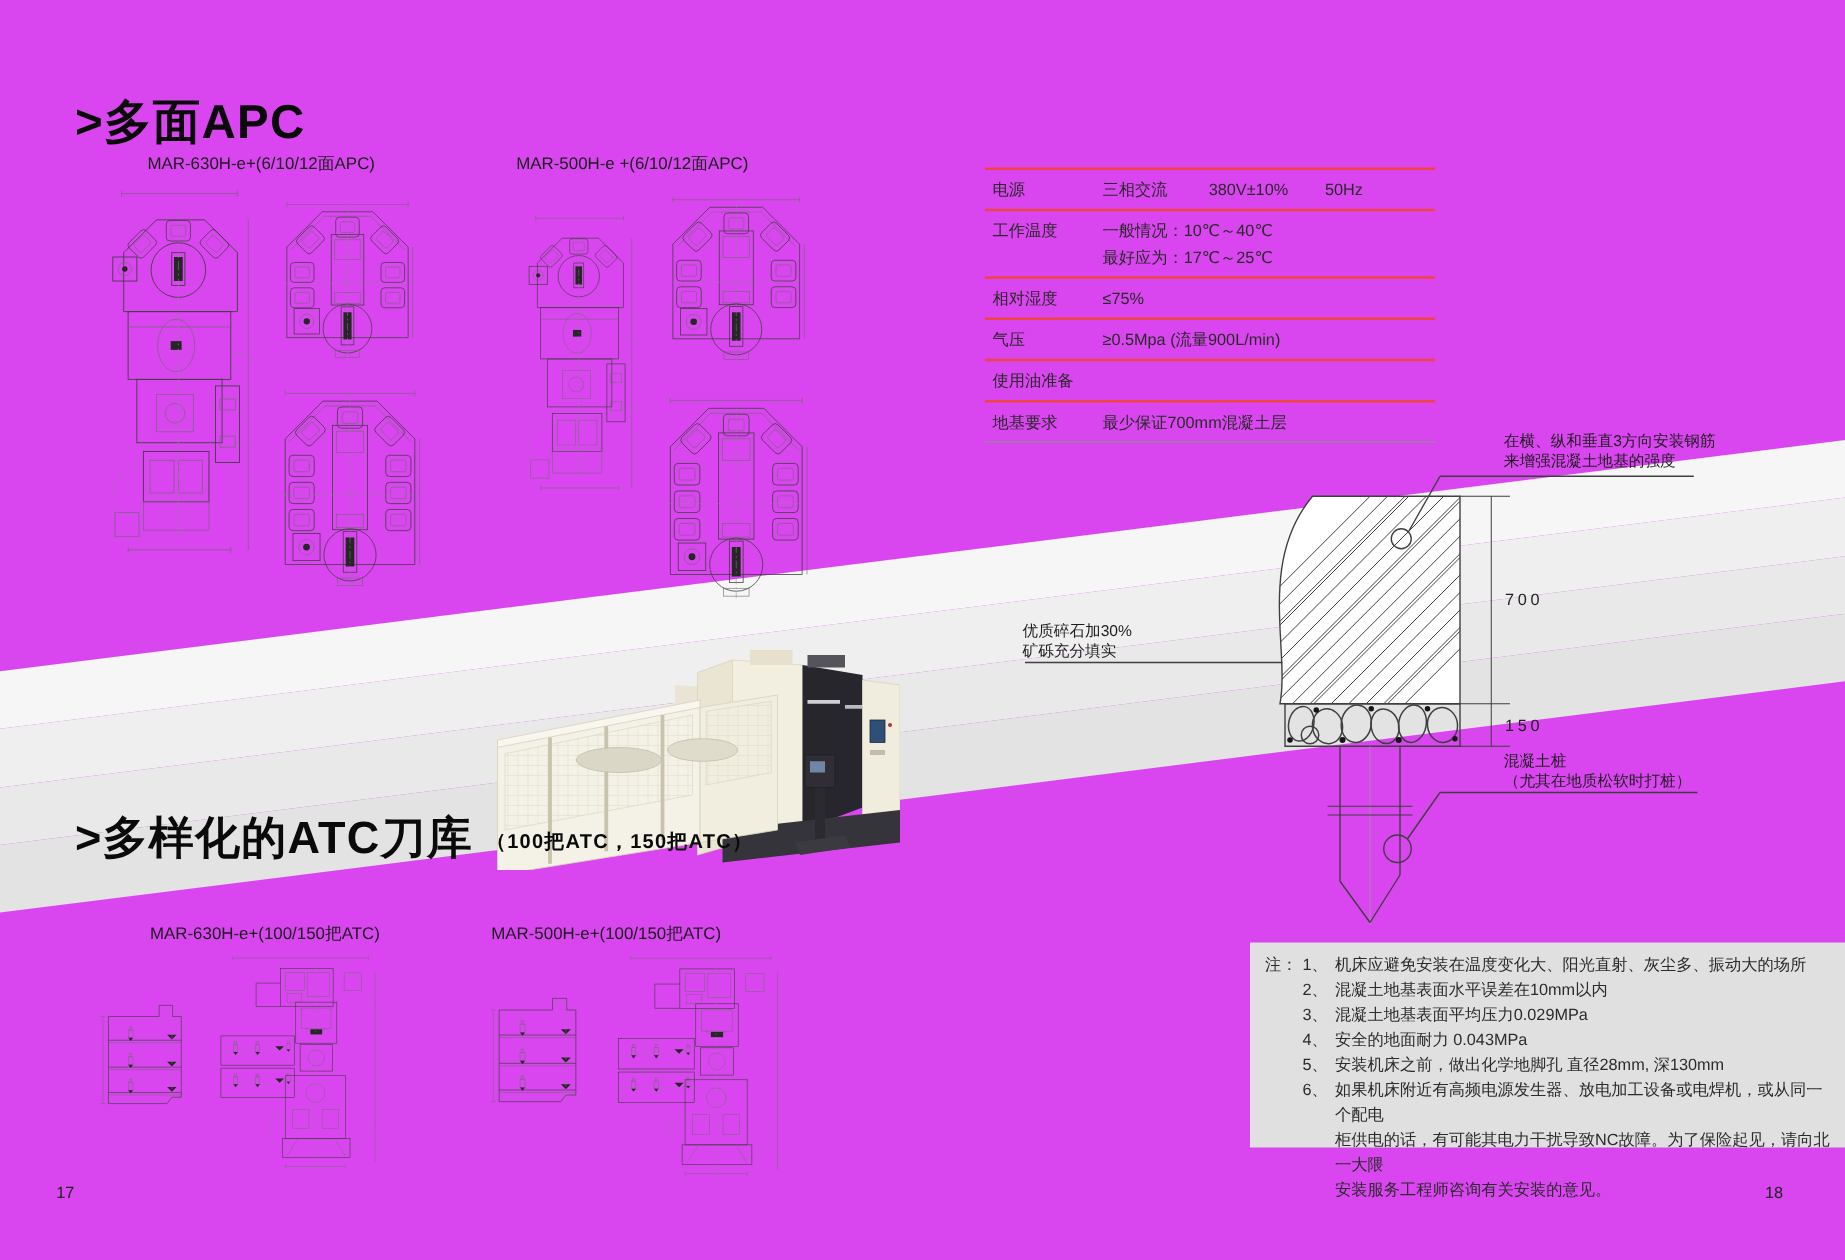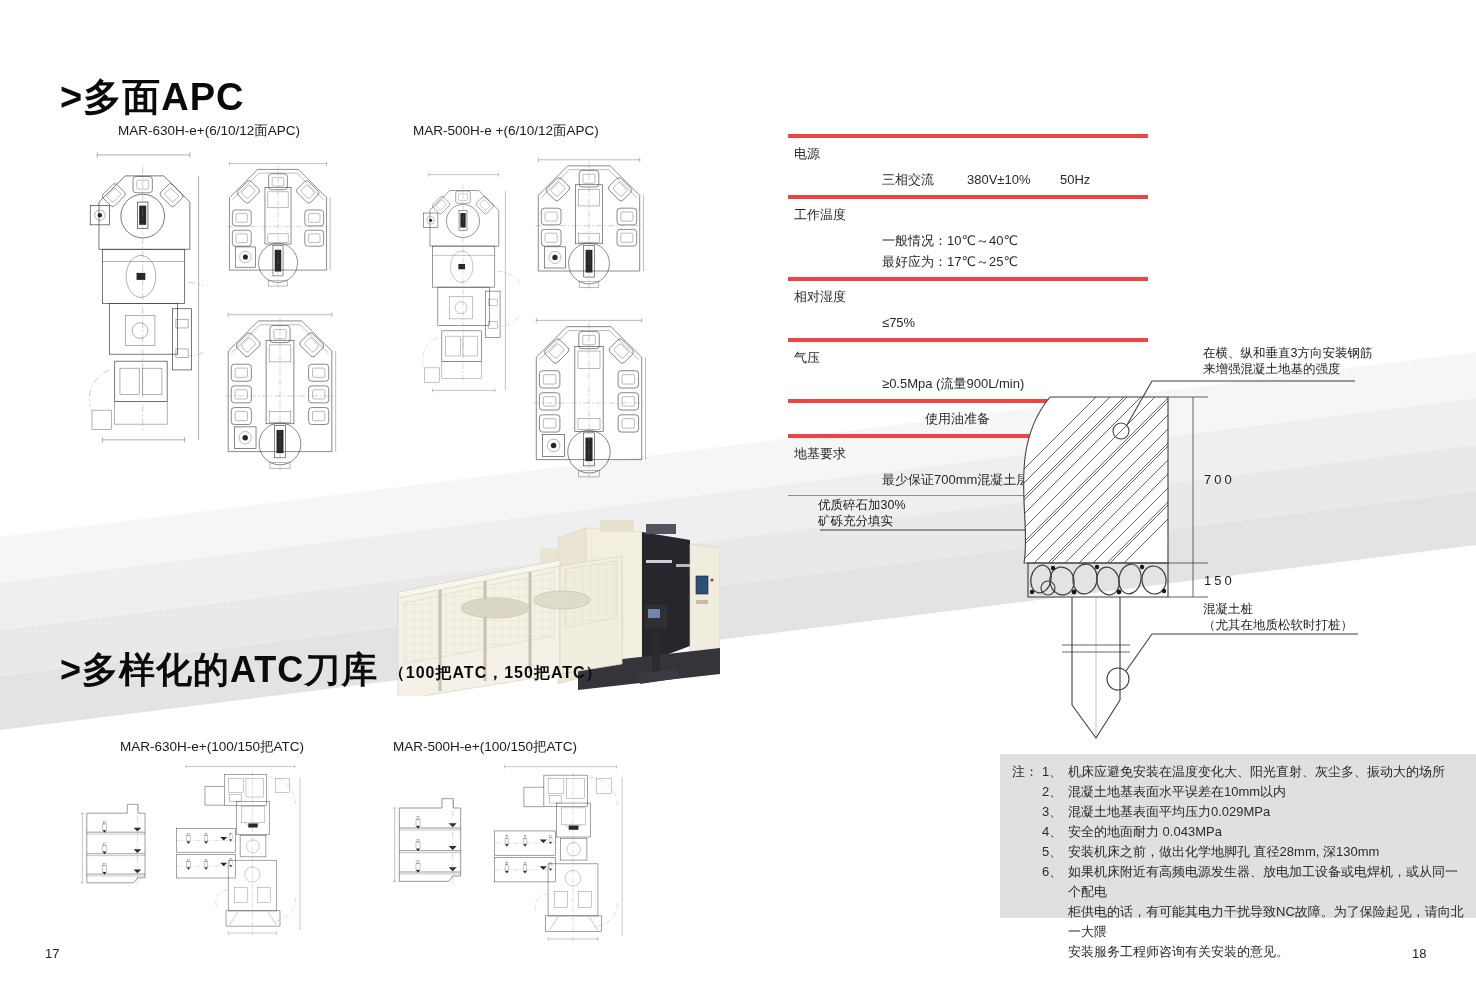--- a/index.html
+++ b/index.html
@@ -1,27 +1,27 @@
 <!DOCTYPE html>
 <html><head>
 <meta charset="utf-8">
 <style>
   html,body{margin:0;padding:0;background:#888;}
-  #page{position:relative;width:1476px;height:1008px;background:#ffffff;overflow:hidden;
+  #page{position:relative;width:1476px;height:1008px;background:#d946ef;overflow:hidden;
         font-family:"Liberation Sans","DejaVu Sans",sans-serif;color:#1c1c1c;}
   .abs{position:absolute;}
   
   .h1{font-weight:bold;color:#0a0a0a;letter-spacing:1px;white-space:nowrap;}
   .model-label{font-size:13.5px;color:#1a1a1a;white-space:nowrap;}
   
   #spec-table{width:360px;font-size:13px;color:#2a2a2a;}
-  .srow{display:flex;border-top:4px solid #ef4444;padding:5px 4px 5px 6px;line-height:21px;justify-content:center;}
+  .srow{display:flex;border-top:2px solid #ef4444;padding:5px 4px 5px 6px;line-height:21px;}
   .srow:last-child{border-bottom:1px solid #8f8f8f;}
   .slabel{width:88px;flex:none;}
-  .svals{flex:1;margin-top:26px;}
+  .svals{flex:1;}
   .svals div{white-space:nowrap;}
   .v-col1{display:inline-block;width:85px;}
   .v-col2{display:inline-block;width:93px;}
   
   #notes-panel{background:#e0e0e0;font-size:13px;color:#2b2b2b;}
   #notes-inner{position:absolute;left:12px;top:8px;right:8px;}
   .note-row{display:flex;line-height:20px;}
   .note-prefix{width:30px;flex:none;}
   .note-num{width:26px;flex:none;}
   .note-text{white-space:pre-line;}

